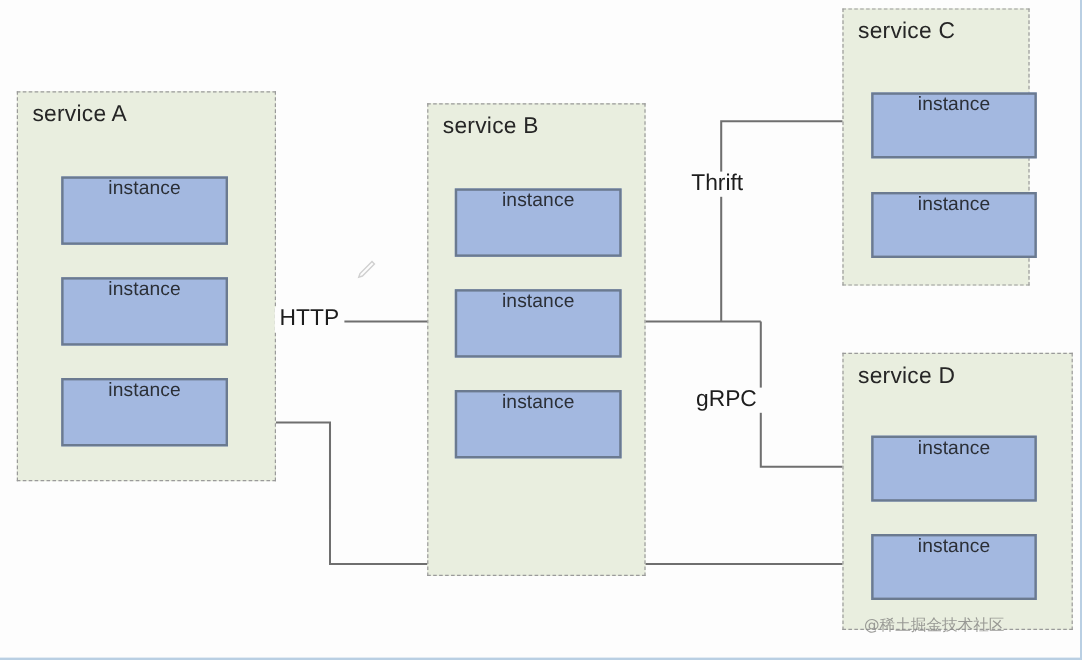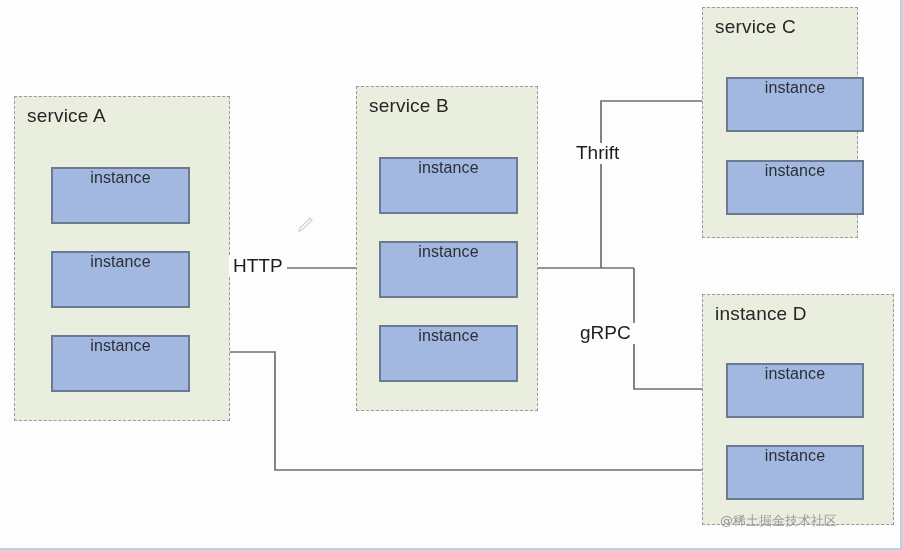--- a/index.html
+++ b/index.html
@@ -98,35 +98,35 @@
 
     <path d="M514,268 L634,268" fill="none" stroke="#6f6f6f" stroke-width="1.7"></path>
 
     <path d="M601,268 L601,101 L718,101" fill="none" stroke="#6f6f6f" stroke-width="1.7" marker-end="url(#arrowhead)"></path>
 
     <path d="M634,268 L634,389 L718,389" fill="none" stroke="#6f6f6f" stroke-width="1.7" marker-end="url(#arrowhead)"></path>
 
     <path d="M176,352 L275,352 L275,470 L718,470" fill="none" stroke="#6f6f6f" stroke-width="1.7" marker-end="url(#arrowhead)"></path>
   </svg>
 
-  <div class="service-box" style="left:14px; top:96px; width:216px; height:325px;">
+  <div class="service-box" style="left:14px; top:76px; width:216px; height:325px;">
     <div class="service-title">service A</div>
 
     <div class="instance-box" style="left:36px; top:70px; width:139px; height:57px;">
       <span class="instance-label">instance</span>
     </div>
     <div class="instance-box" style="left:36px; top:154px; width:139px; height:57px;">
       <span class="instance-label">instance</span>
     </div>
     <div class="instance-box" style="left:36px; top:238px; width:139px; height:57px;">
       <span class="instance-label">instance</span>
     </div>
   </div>
 
-  <div class="service-box" style="left:356px; top:86px; width:182px; height:325px;">
+  <div class="service-box" style="left:356px; top:86px; width:182px; height:394px;">
     <div class="service-title">service B</div>
 
     <div class="instance-box" style="left:22px; top:70px; width:139px; height:57px;">
       <span class="instance-label">instance</span>
     </div>
     <div class="instance-box" style="left:22px; top:154px; width:139px; height:57px;">
       <span class="instance-label">instance</span>
     </div>
     <div class="instance-box" style="left:22px; top:238px; width:139px; height:57px;">
       <span class="instance-label">instance</span>
@@ -138,21 +138,21 @@
 
     <div class="instance-box" style="left:23px; top:69px; width:138px; height:55px;">
       <span class="instance-label">instance</span>
     </div>
     <div class="instance-box" style="left:23px; top:152px; width:138px; height:55px;">
       <span class="instance-label">instance</span>
     </div>
   </div>
 
   <div class="service-box" style="left:702px; top:294px; width:192px; height:231px;">
-    <div class="service-title">instance D</div>
+    <div class="service-title">service D</div>
 
     <div class="instance-box" style="left:23px; top:68px; width:138px; height:55px;">
       <span class="instance-label">instance</span>
     </div>
     <div class="instance-box" style="left:23px; top:150px; width:138px; height:55px;">
       <span class="instance-label">instance</span>
     </div>
   </div>
 
   <div class="edge-label" style="left:229px; top:256px;">HTTP</div>

